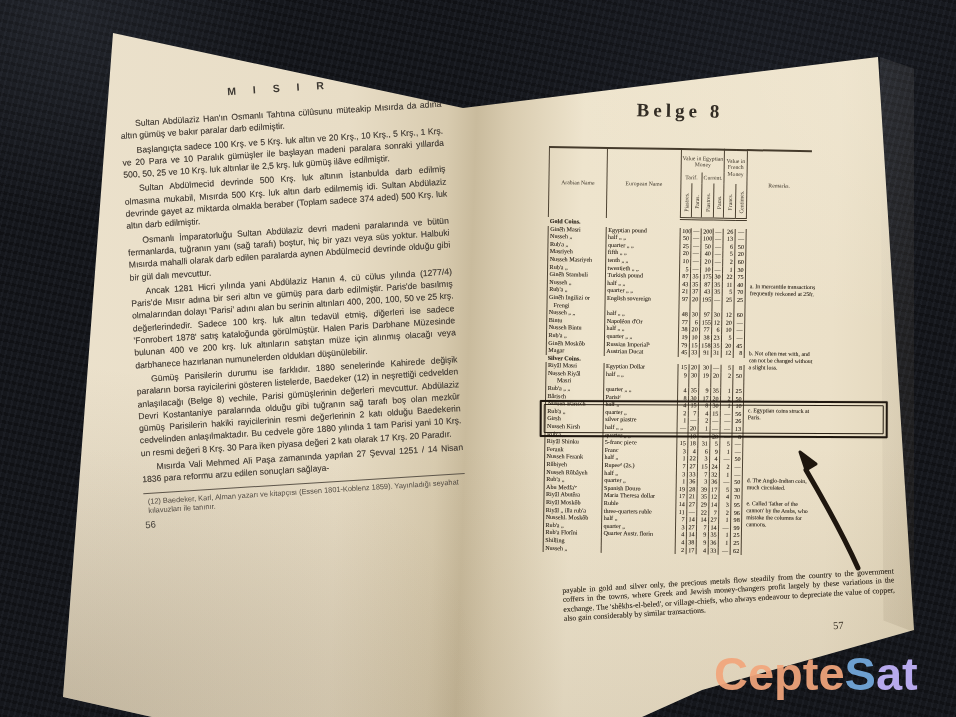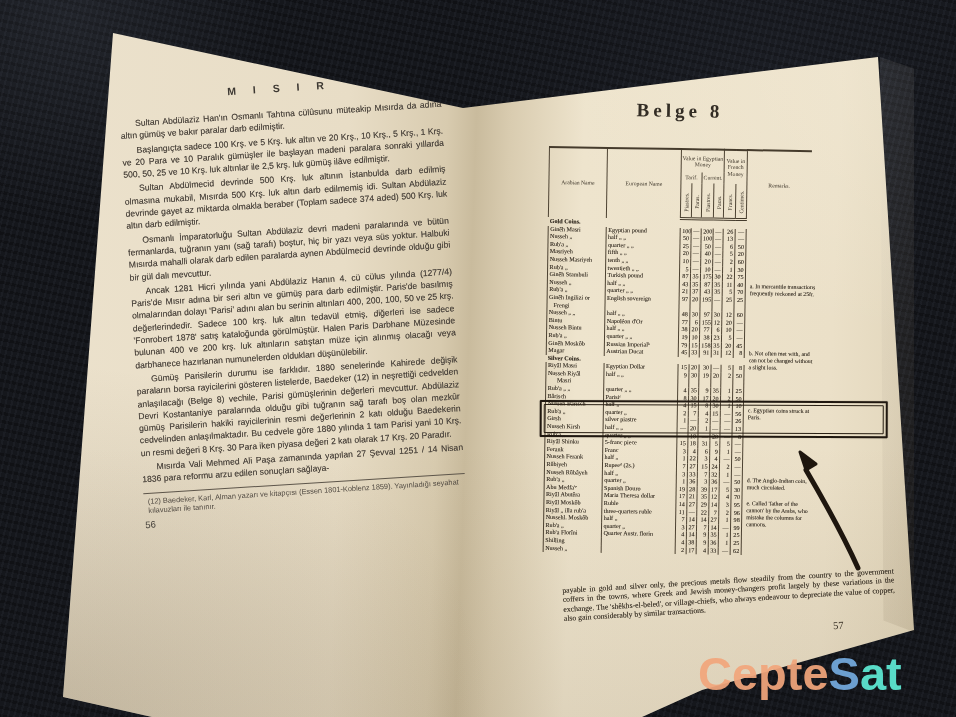--- a/index.html
+++ b/index.html
@@ -71,23 +71,23 @@
   
   .bottom-text{position:absolute;left:562px;top:586px;width:332px;
     font-family:"Liberation Serif",serif;font-size:7.7px;line-height:9.4px;text-align:justify;
     color:#3a3227;transform:rotate(-3.4deg);transform-origin:0 0;
     text-shadow:0 0 .5px rgba(58,50,39,.6);}
   .pageno-right{position:absolute;left:833px;top:620px;font-family:"Liberation Serif",serif;
     font-size:10.5px;color:#3a3227;transform:rotate(-3deg);}
   
   .watermark{position:absolute;left:698px;top:646px;font-weight:bold;font-size:47px;
     letter-spacing:0px;font-family:"Liberation Sans",sans-serif;opacity:.93;white-space:nowrap;}
-  .wm-1{color:#f2a67c;}
+  .wm-1{color:#f2a67c;margin-left:16px;}
   .wm-2{color:#74aade;}
-  .wm-3{color:#5eead4;}
+  .wm-3{color:#c4b5fd;}
 </style>
 </head>
 <body>
 
 <div class="scene" data-name="photo-of-open-book">
 
   <div class="book" data-name="open-book-pages"></div>
   <div class="page-edge-r" data-name="page-edge"></div>
 
   <div class="left-content" data-name="left-page">

